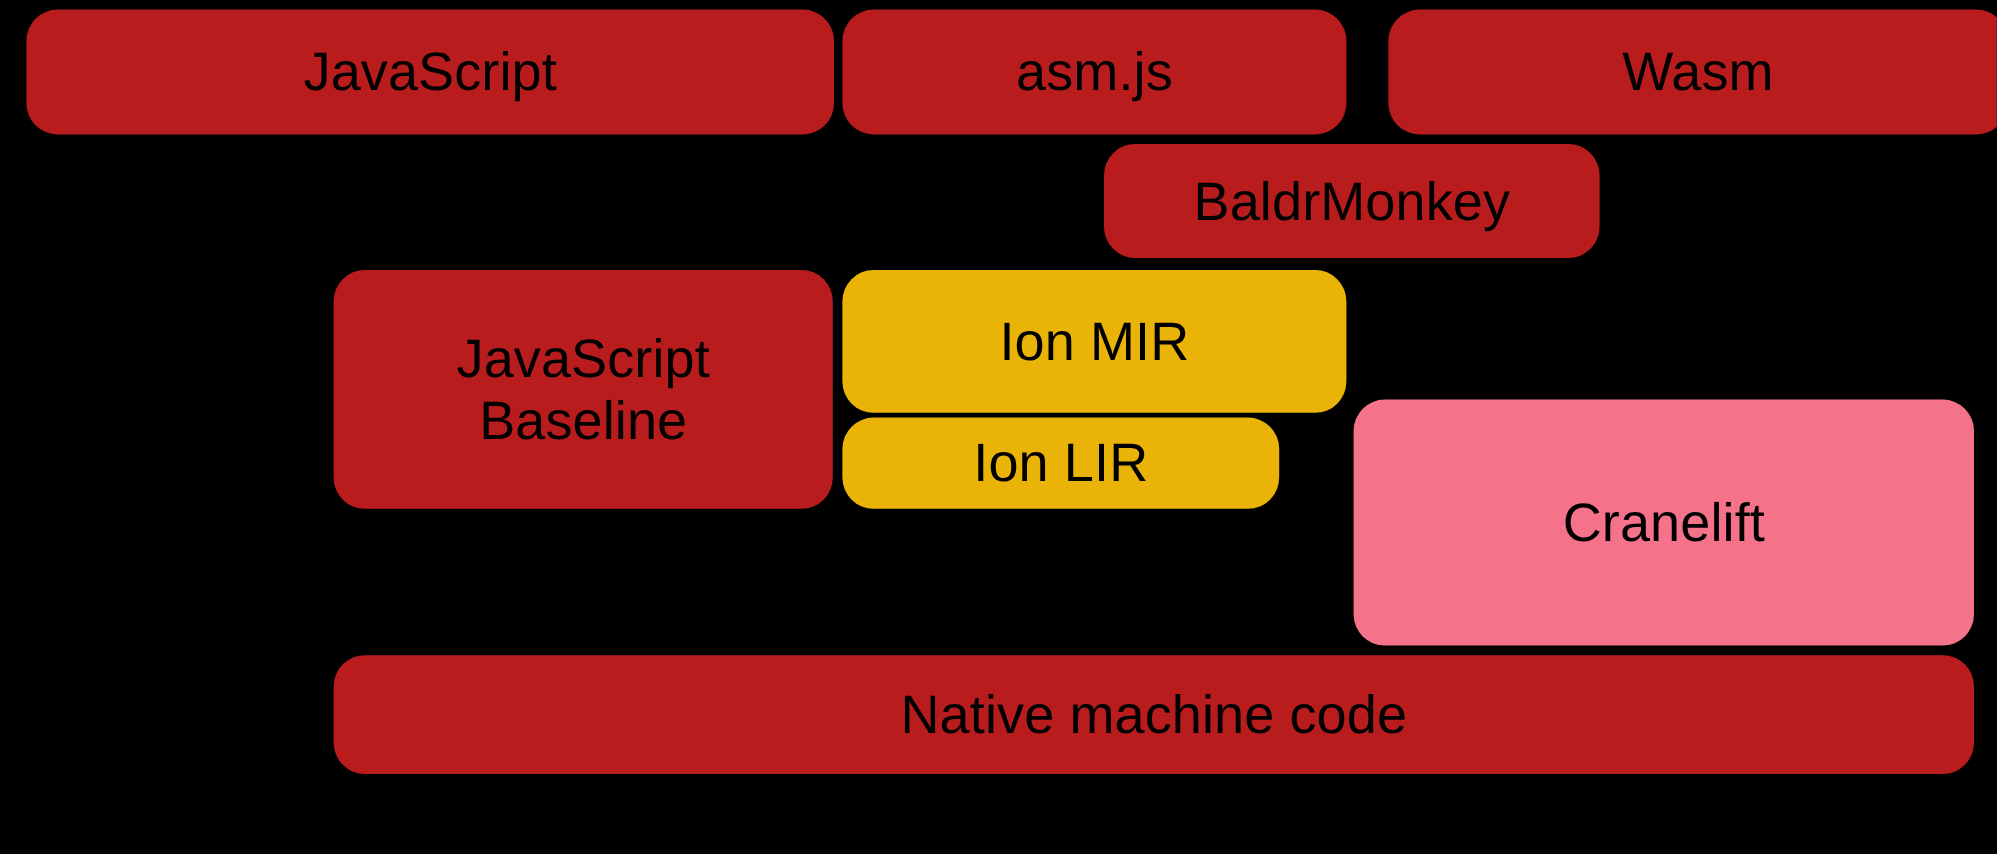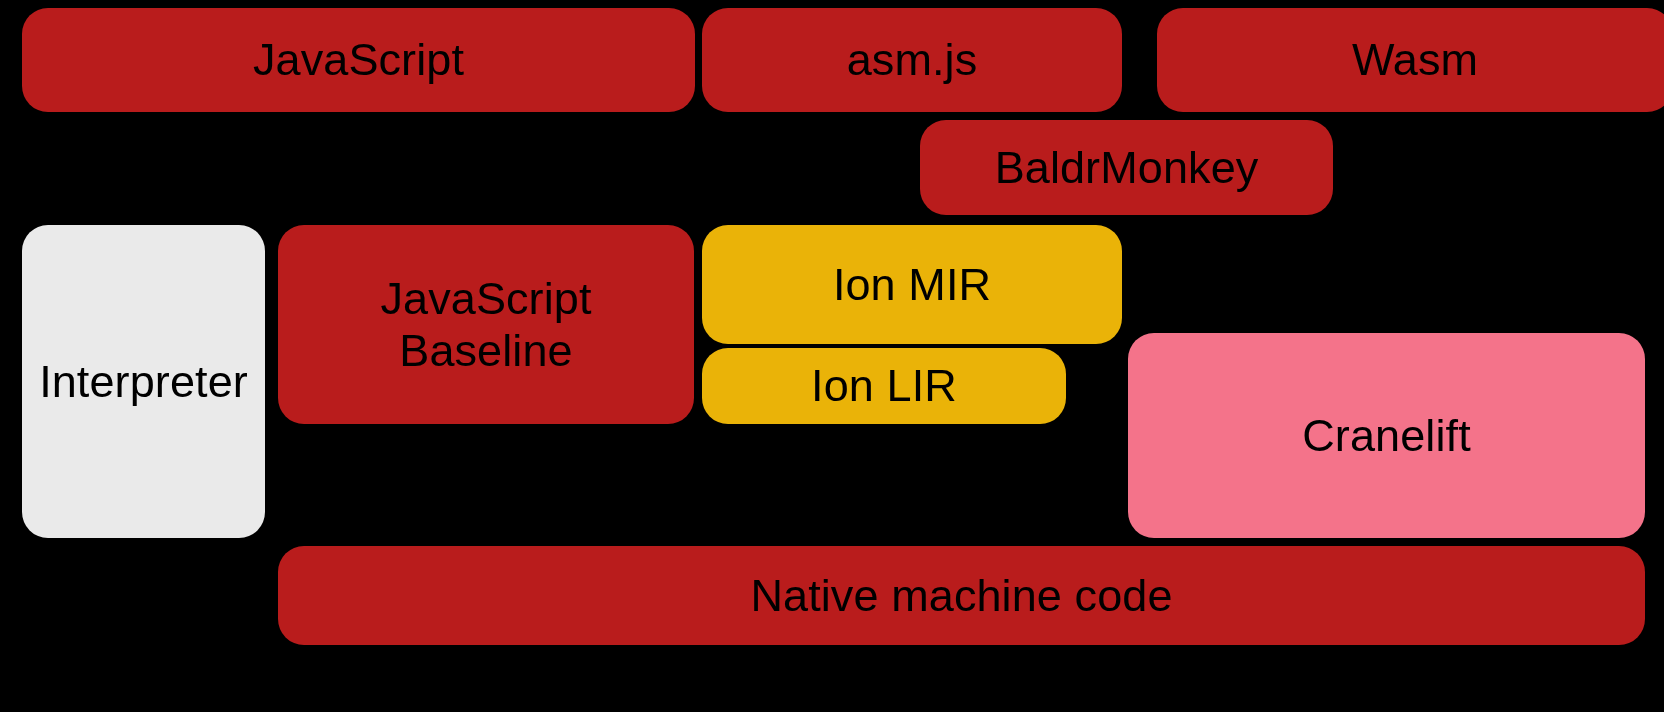--- a/index.html
+++ b/index.html
@@ -69,21 +69,20 @@
 
   <div class="box white" id="b-javascript">JavaScript</div>
 
   <div class="box white" id="b-asmjs">asm.js</div>
 
   <div class="box white" id="b-wasm">Wasm</div>
 
 
   <div class="box white" id="b-baldrmonkey">BaldrMonkey</div>
 
-  <div class="box gray" id="b-interpreter">Interpreter</div>
 
   <div class="box white" id="b-js-baseline">JavaScript
 Baseline</div>
 
   <div class="box green" id="b-ion-mir">Ion MIR</div>
 
   <div class="box green" id="b-ion-lir">Ion LIR</div>
 
 
   <div class="box pink" id="b-cranelift">Cranelift</div>

